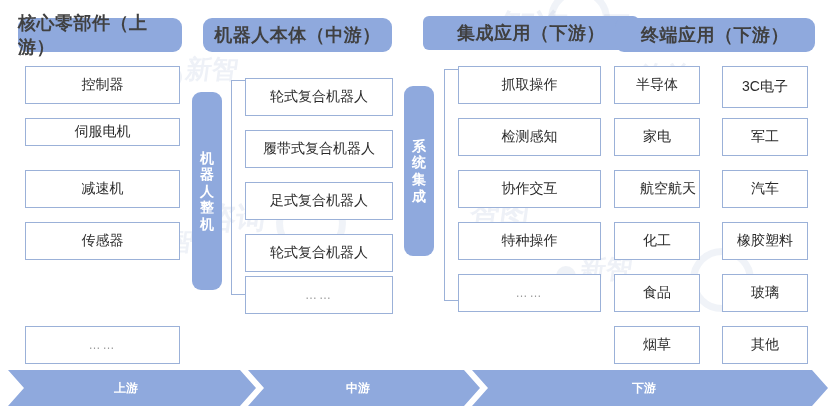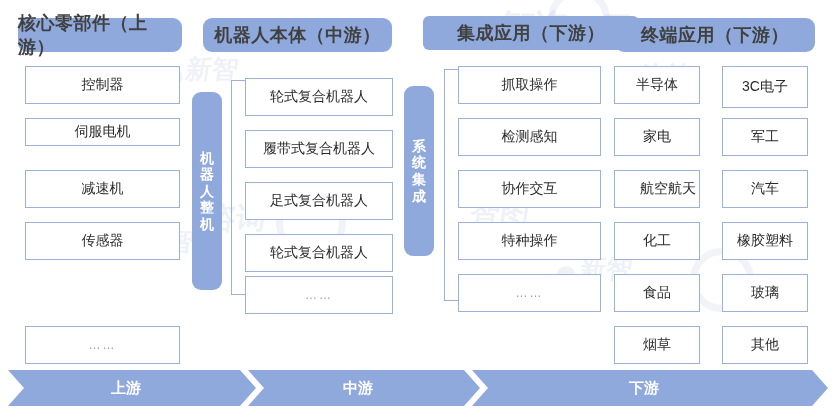--- a/index.html
+++ b/index.html
@@ -101,21 +101,21 @@
     border: 1px solid #9bb1d8;
     border-right: none;
     box-sizing: border-box;
   }
 
   
   .chev {
     position: absolute;
     background: #8fa9dd;
     color: #ffffff;
-    font-size: 15px;
+    font-size: 12px;
     font-weight: bold;
     display: flex;
     align-items: center;
     justify-content: center;
     box-sizing: border-box;
     font-family: Liberation Mono, monospace;
   }
   .chev-label {
     position: relative;
     left: -6px;

